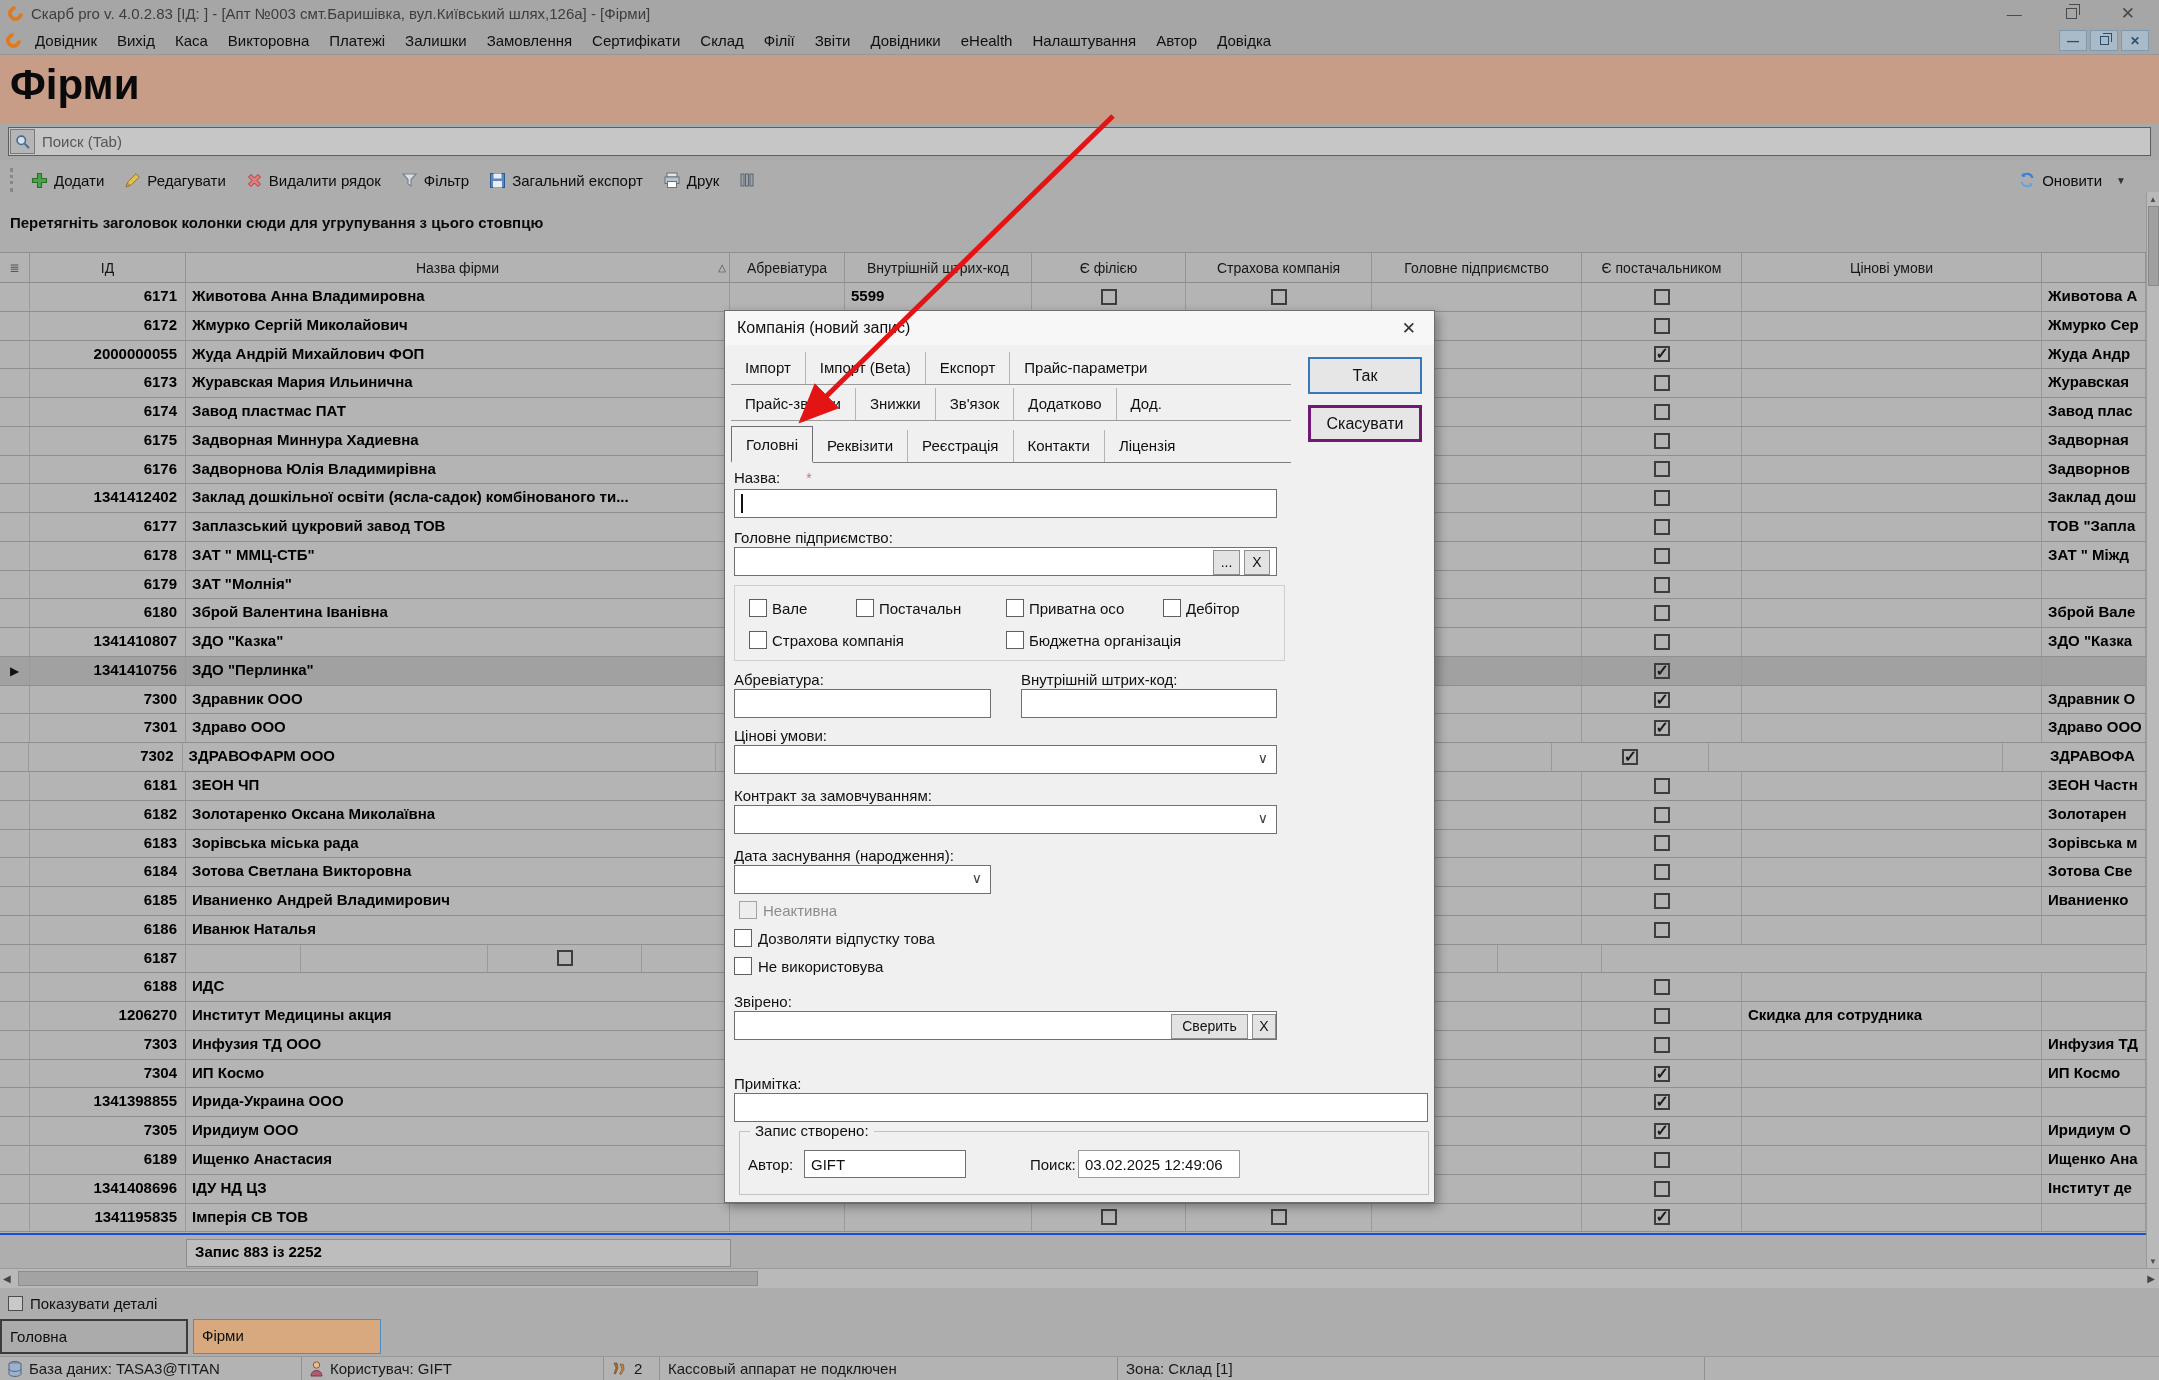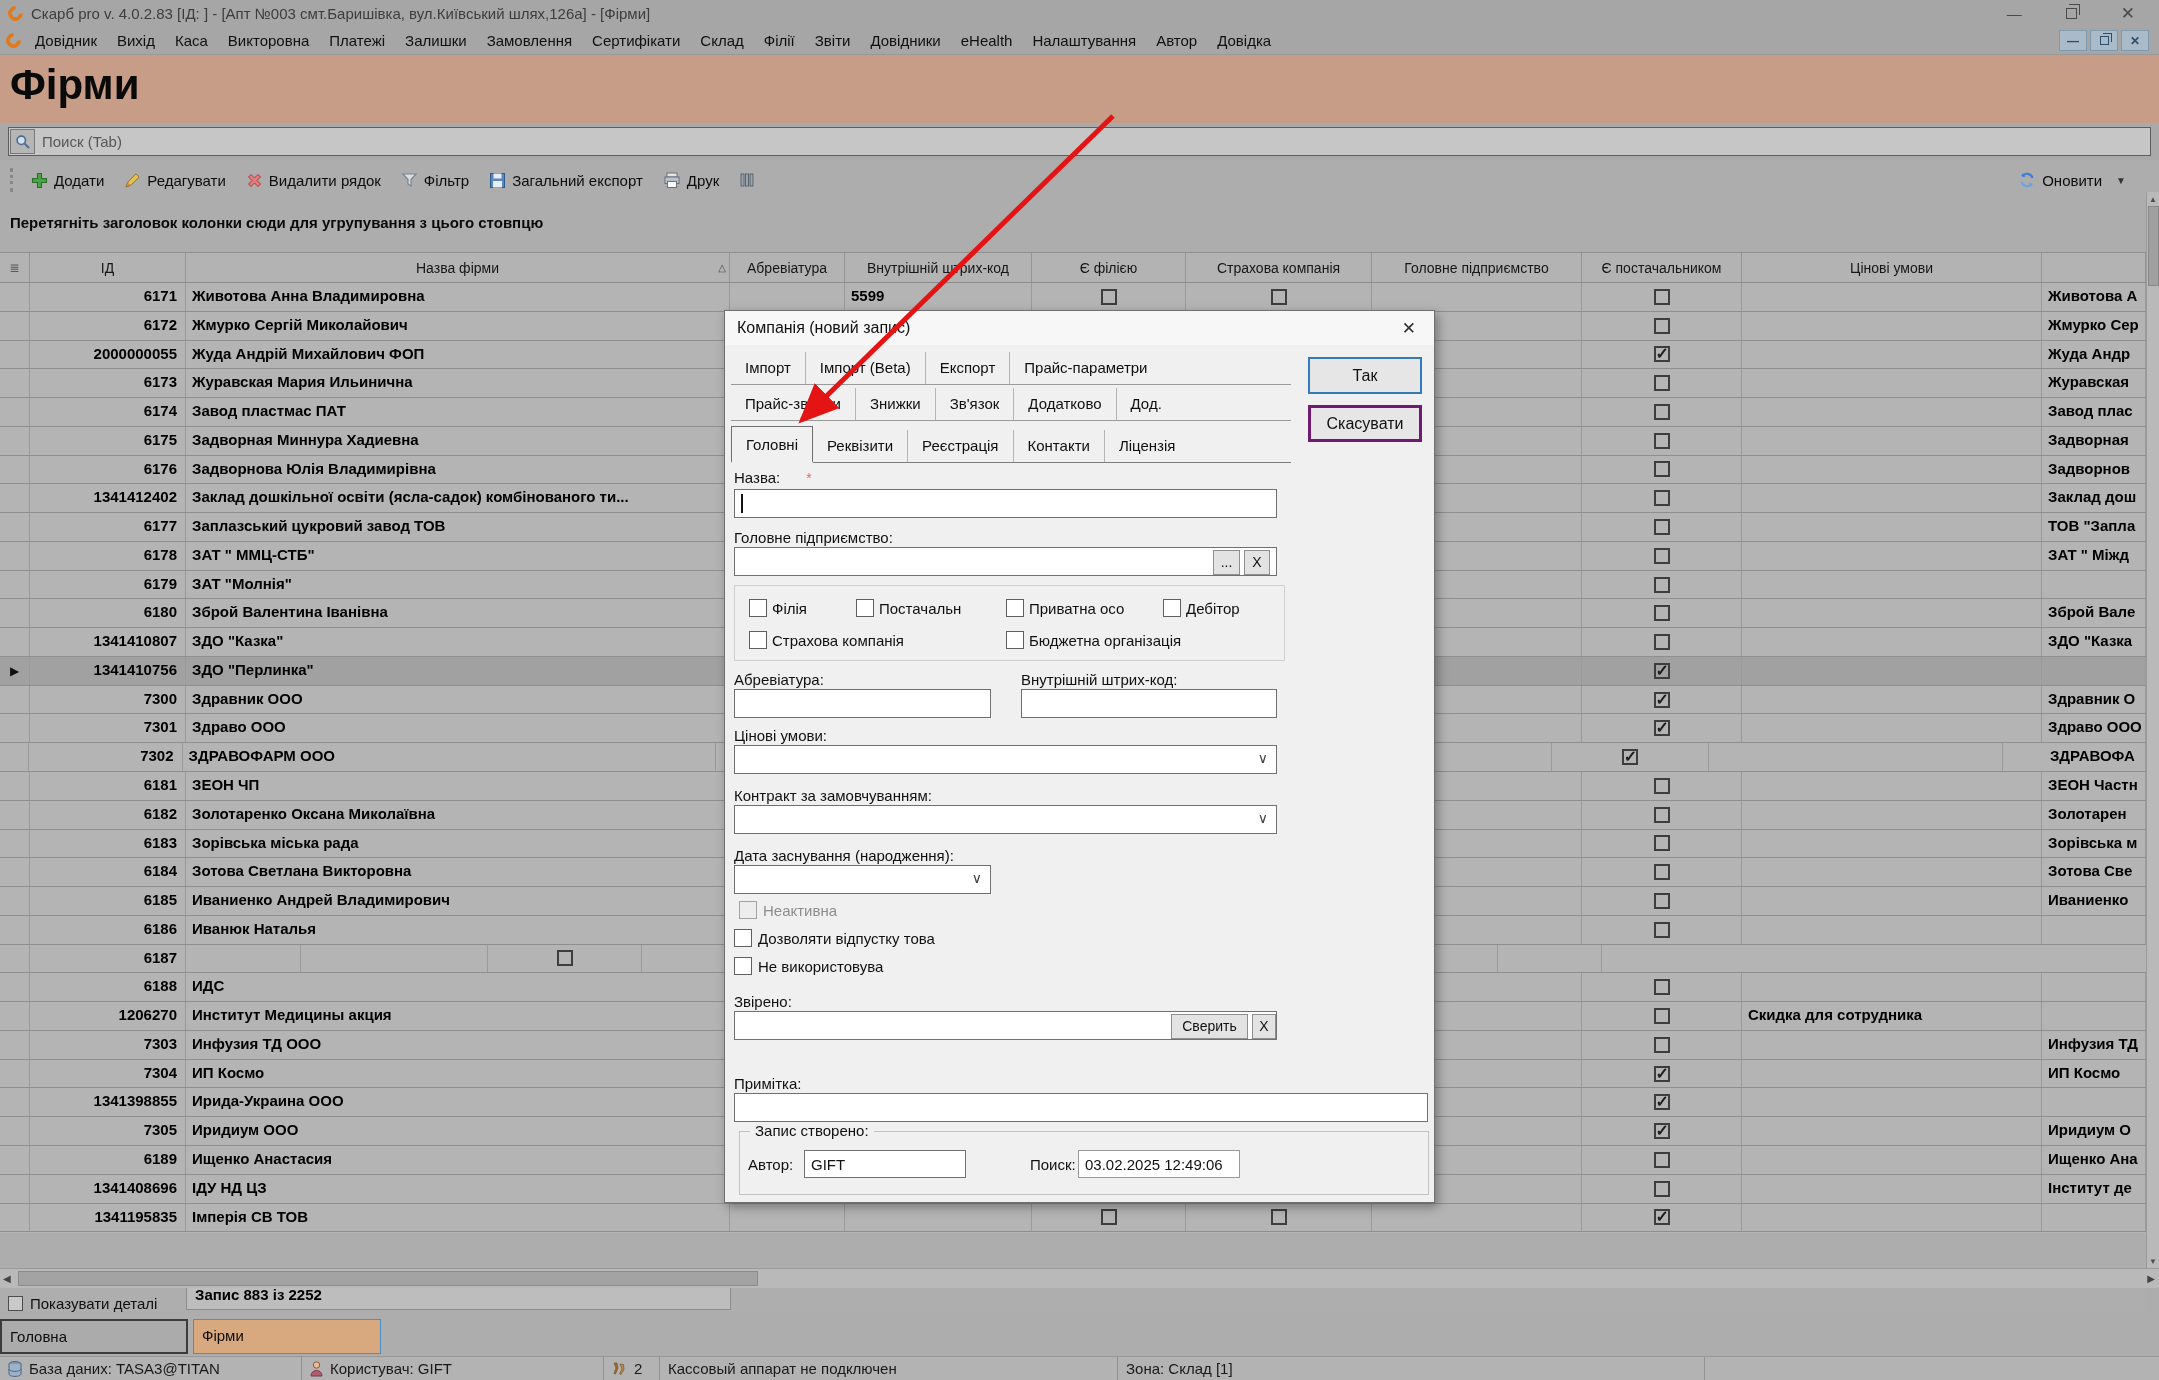--- a/index.html
+++ b/index.html
@@ -53,21 +53,21 @@
 #table-body{left:0;top:283px;width:2146px;height:950px;overflow:hidden;background:#b4b4b4}
 .trow{display:flex;height:28.78px;background:#b4b4b4;border-bottom:1px solid #8f8f8f}
 .trow.sel{background:#a1a1a1}
 .tcell{border-right:1px solid #9a9a9a;height:100%;font-size:15px;overflow:hidden;white-space:nowrap}
 .tcell.num{font-weight:bold;text-align:right;padding:4px 8px 0 0;color:#000}
 .tcell.txt{font-weight:bold;padding:4px 0 0 6px;color:#000}
 .tcell.center{display:flex;align-items:center;justify-content:center}
 .tcell.ind{font-size:12px;color:#111;display:flex;align-items:center;justify-content:center}
 .cb{width:16px;height:16px;border:2px solid #3d3d3d;position:relative;display:inline-block}
 .cb.on::after{content:"✓";position:absolute;left:0;top:-4px;font-size:16px;font-weight:bold;color:#1d1d1d}
-#grid-footer{left:0;top:1276px;width:2146px;height:35px;background:#aeaeae;border-top:2px solid #15803d}
+#grid-footer{left:0;top:1233px;width:2146px;height:35px;background:#aeaeae;border-top:2px solid #1d4ed8}
 #footer-cell{position:absolute;left:186px;top:4px;width:545px;height:28px;background:#bdbdbd;border:1px solid #8c8c8c;font-size:15px;font-weight:bold;color:#000;padding:3px 0 0 8px}
 
 
 #vscroll{left:2146px;top:192px;width:13px;height:1076px;background:#b9b9b9;border-left:1px solid #9a9a9a}
 .varrow{height:14px;display:flex;align-items:center;justify-content:center;font-size:8px;color:#4e4e4e}
 .varrow.bottom{position:absolute;bottom:0;left:0;width:12px}
 #vthumb{position:absolute;top:14px;left:1px;width:11px;height:80px;background:#a0a0a0;border:1px solid #898989}
 #hscroll{left:0;top:1268px;width:2159px;height:20px;background:#b9b9b9;border-top:1px solid #9a9a9a}
 .harrow{position:absolute;top:4px;font-size:10px;color:#444}
 #hthumb{position:absolute;left:18px;top:2px;width:740px;height:15px;background:#a3a3a3;border:1px solid #8c8c8c}
@@ -1003,21 +1003,21 @@
     <input class="inp" style="left: 9px; top: 178px; width: 543px;">
     <span class="caret" style="left:16px;top:183px"></span>
 
     <div class="dl" style="left:9px;top:218px">Головне підприємство:</div>
     <input class="inp" style="left: 9px; top: 236px; width: 543px;">
     <span class="mini" style="left:488px;top:239px;width:27px">...</span>
     <span class="mini" style="left:519px;top:239px;width:26px">X</span>
 
     <div class="flaggrp"></div>
     <span class="dcb" style="left:24px;top:288px"></span>
-    <span class="dl" style="left:47px;top:289px">Філія</span>
+    <span class="dl" style="left:47px;top:289px">Вале</span>
     <span class="dcb" style="left:131px;top:288px"></span>
     <span class="dl" style="left:154px;top:289px">Постачальн</span>
     <span class="dcb" style="left:281px;top:288px"></span>
     <span class="dl" style="left:304px;top:289px">Приватна осо</span>
     <span class="dcb" style="left:438px;top:288px"></span>
     <span class="dl" style="left:461px;top:289px">Дебітор</span>
     <span class="dcb" style="left:24px;top:320px"></span>
     <span class="dl" style="left:47px;top:321px">Страхова компанія</span>
     <span class="dcb" style="left:281px;top:320px"></span>
     <span class="dl" style="left:304px;top:321px">Бюджетна організація</span>

